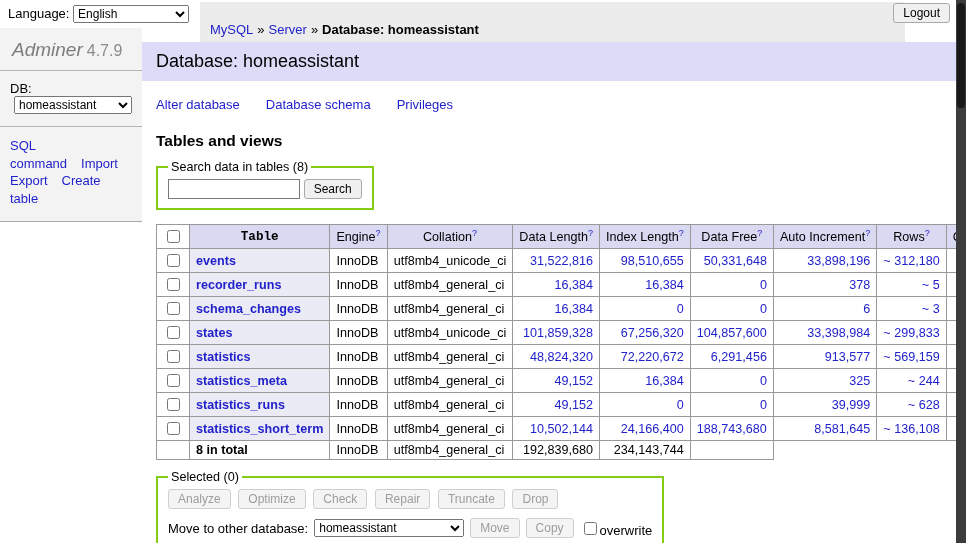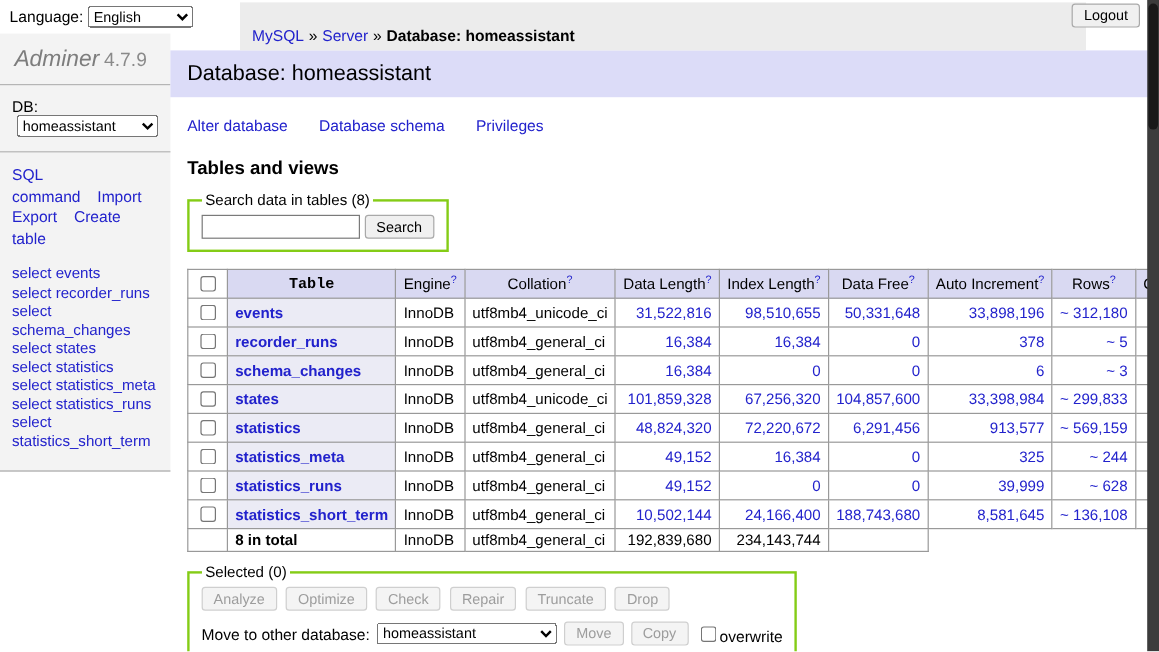--- a/index.html
+++ b/index.html
@@ -5,21 +5,21 @@
   * { box-sizing: border-box; }
   html,body { margin:0; padding:0; background:#fff; }
   body { font-family:"Liberation Sans", sans-serif; font-size:13px; color:#000; }
   a { color:#2222cc; text-decoration:none; cursor:pointer; }
 
   #page { position:relative; width:966px; height:543px; overflow:hidden; background:#fff; }
 
   
   .top { position:relative; height:28px; }
   .lang { position:absolute; left:8px; top:5px; }
-  .lang select { font-size:12px; width:88px; }
+  .lang select { font-size:12px; width:116px; }
   .crumbs { position:absolute; left:200px; right:61px; top:2px; height:40px; background:#ececec; padding:20px 10px; }
   .crumbs .sep { color:#000; margin:0 4px; }
   .crumbs .cur { font-weight:bold; }
   .logout-wrap { position:absolute; right:16px; top:3px; }
 
   button { font-family:"Liberation Sans", sans-serif; font-size:12px; padding:2px 9px;
            border:1px solid #a9a9a9; background:#f0f0f0; border-radius:3px; color:#000000; cursor:pointer; }
   button:disabled { color:#9d9d9d; background:#f4f4f4; border-color:#cfcfcf; cursor:default; }
 
   
@@ -98,30 +98,20 @@
           <option>homeassistant</option>
         </select>
       </div>
       <div class="side-links">
         <div>
           <a>SQL command</a><a>Import</a>
         </div>
         <div>
           <a>Export</a><a>Create table</a>
         </div>
-      </div>
-      <div class="tablelist">
-        <a>select events</a>
-        <a>select recorder_runs</a>
-        <a>select schema_changes</a>
-        <a>select states</a>
-        <a>select statistics</a>
-        <a>select statistics_meta</a>
-        <a>select statistics_runs</a>
-        <a>select statistics_short_term</a>
       </div>
     </div>
 
     <div class="main">
       <h2>Database: homeassistant</h2>
 
       <div class="actions">
         <a>Alter database</a><a>Database schema</a><a>Privileges</a>
       </div>
 

